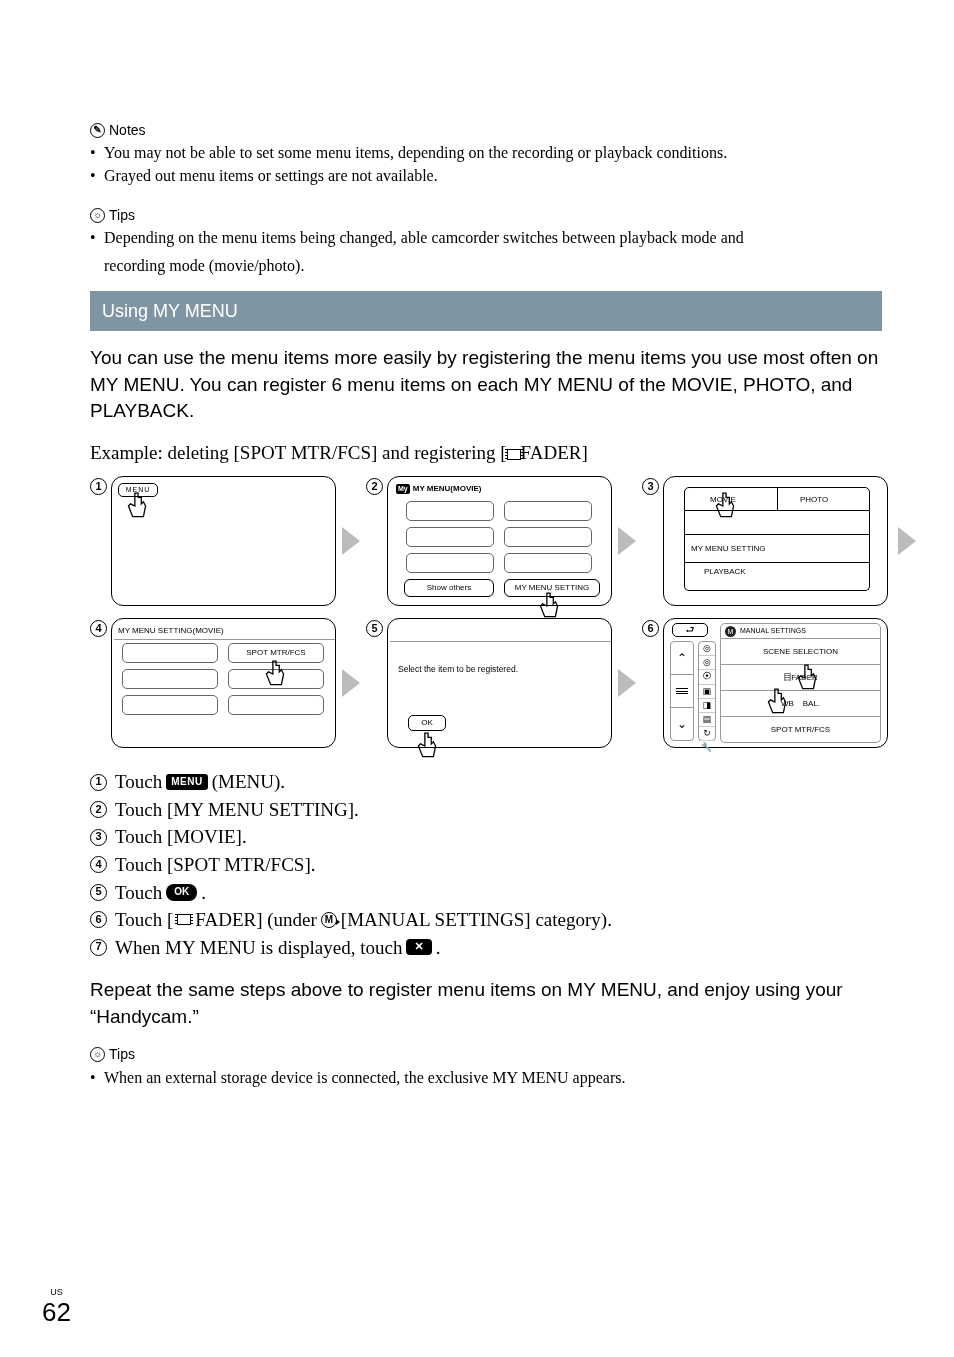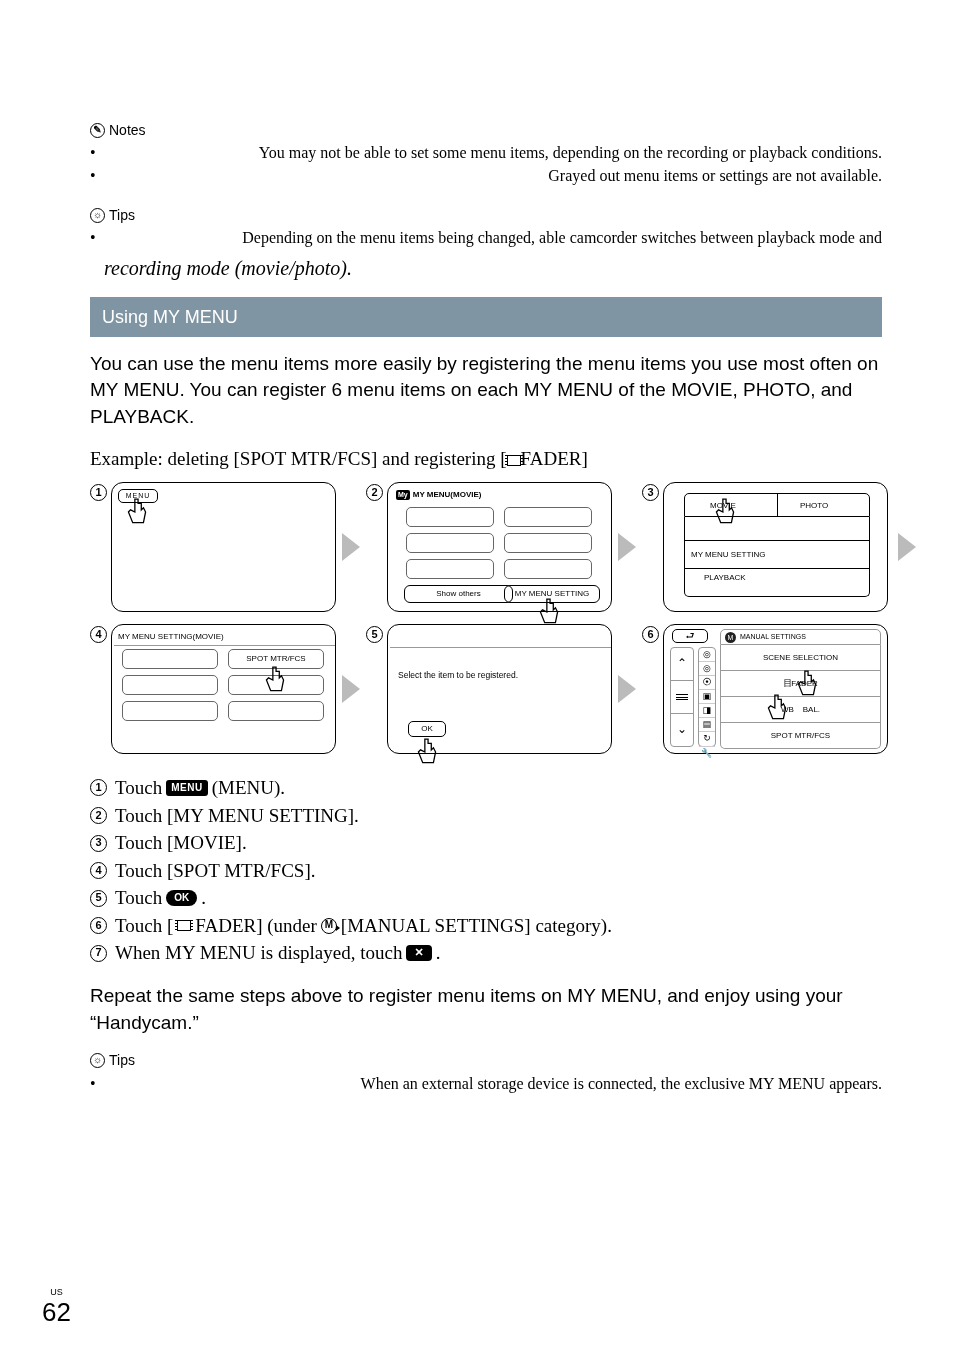--- a/index.html
+++ b/index.html
@@ -20,24 +20,24 @@
     margin-bottom: 2px;
     display: flex;
     align-items: center;
     gap: 4px;
   }
   .circle-icon {
     width: 15px; height: 15px; border: 1.5px solid #000; border-radius: 50%;
     display: inline-flex; align-items: center; justify-content: center;
     font-size: 10px; font-weight: bold;
   }
-  .bullet-list { list-style: none; margin-bottom: 18px; text-align: right; }
+  .bullet-list { list-style: none; margin-bottom: 18px; }
   .bullet-list li { position: relative; padding-left: 14px; font-size: 16px; line-height: 1.4; }
   .bullet-list li::before { content: "•"; position: absolute; left: 0; }
-  .continuation { padding-left: 14px; font-size: 20px; font-style: italic; }
+  .continuation { padding-left: 14px; font-size: 16px; }
 
   .section-bar {
     background: #8095a3;
     color: #fff;
     font-family: Arial, Helvetica, sans-serif;
     font-size: 18px;
     padding: 7px 12px;
     margin: 14px 0 14px 0;
   }
   .body-p { font-size: 19px; line-height: 1.4; margin-bottom: 14px; font-family: Liberation Sans, sans-serif; }
@@ -77,21 +77,21 @@
   .s2-header { position:absolute; top:6px; left:8px; display:flex; align-items:center; gap:3px; font-size:8px; font-weight:bold; }
   .s2-header .my-badge { background:#000; color:#fff; font-size:7px; padding:0 2px; border-radius:2px; }
   .slot { position:absolute; border:1px solid #666; border-radius:5px; height:20px; }
   .s2 .slot1 { top:24px; left:18px; width:88px; }
   .s2 .slot2 { top:24px; left:116px; width:88px; }
   .s2 .slot3 { top:50px; left:18px; width:88px; }
   .s2 .slot4 { top:50px; left:116px; width:88px; }
   .s2 .slot5 { top:76px; left:18px; width:88px; }
   .s2 .slot6 { top:76px; left:116px; width:88px; }
   .s2-btn { position:absolute; bottom:8px; border:1px solid #000; border-radius:6px; height:18px; font-size:8px; text-align:center; line-height:16px; }
-  .s2-show { left:16px; width:109px; }
+  .s2-show { left:16px; width:90px; }
   .s2-myset { left:116px; width:96px; }
 
   
   .s3 .row { position:absolute; left:20px; width:186px; height:24px; border:1px solid #000; font-size:8px; display:flex; align-items:center; }
   .s3 .row1 { top:10px; border-radius:5px 5px 0 0; }
   .s3 .row1a { position:absolute; left:113px; top:10px; width:93px; height:24px; border-left:1px solid #000; }
   .s3 .row2 { top:34px; border-top:none; }
   .s3 .row3 { top:58px; border-top:none; height:28px; }
   .s3 .row4 { top:86px; border-top:none; border-radius:0 0 5px 5px; height:28px; }
   .s3 .cell-label { padding-left:28px; }

